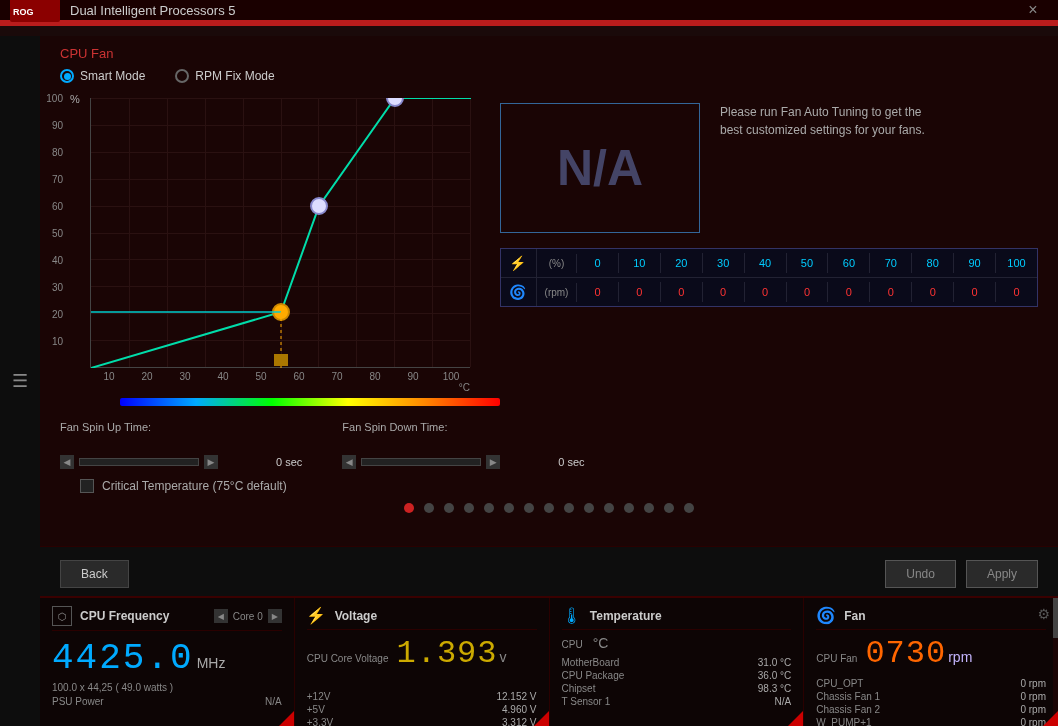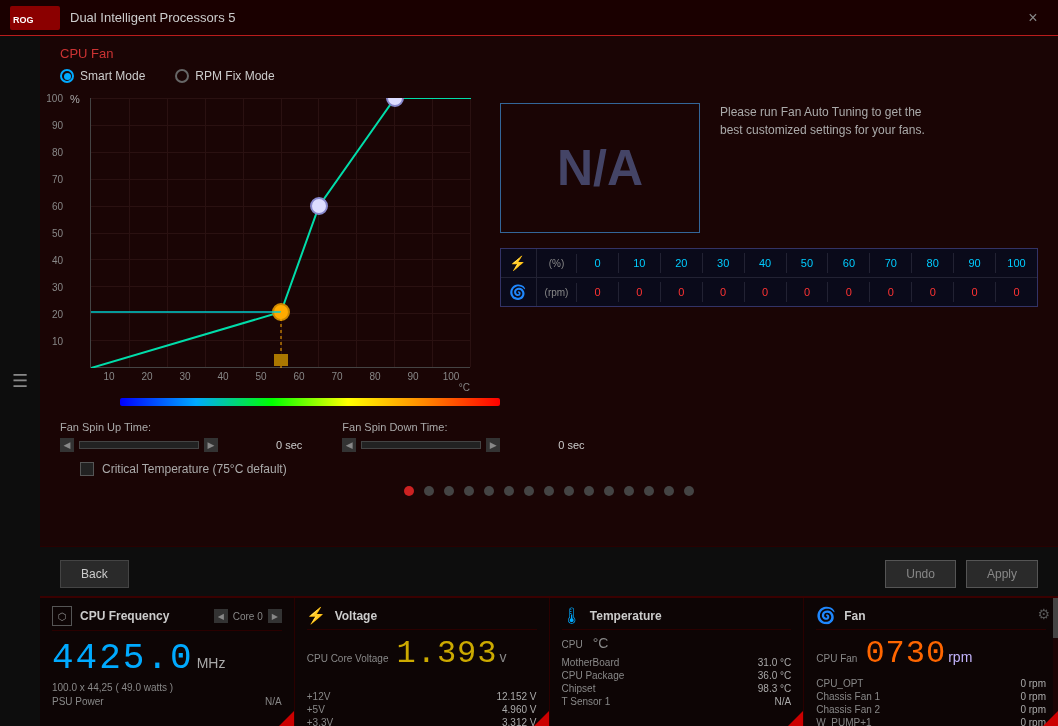--- a/index.html
+++ b/index.html
@@ -9,26 +9,26 @@
       background: #1a0a0a;
       font-family: 'Arial', sans-serif;
       color: #ccc;
       overflow: hidden;
       position: relative;
     }
 
     
     .title-bar {
       width: 100%;
-      height: 36px;
+      height: 26px;
       background: #1a0000;
       display: flex;
       align-items: center;
       padding: 0 10px;
-      border-bottom: 1px solid #b91c1c;
+      border-bottom: 6px solid #b91c1c;
     }
     .title-bar-logo {
       width: 50px;
       height: 24px;
       margin-right: 10px;
       display: flex;
       align-items: center;
     }
     .title-bar-logo svg { width: 50px; height: 24px; }
     .title-bar-text {
@@ -276,21 +276,21 @@
     
     .spin-controls {
       display: flex;
       gap: 40px;
       margin-top: 15px;
       align-items: center;
     }
     .spin-control {
       display: flex;
       flex-direction: column;
-      gap: 5px;
+      gap: 22px;
     }
     .spin-label {
       font-size: 11px;
       color: #aaa;
     }
     .spin-slider-row {
       display: flex;
       align-items: center;
       gap: 5px;
     }

